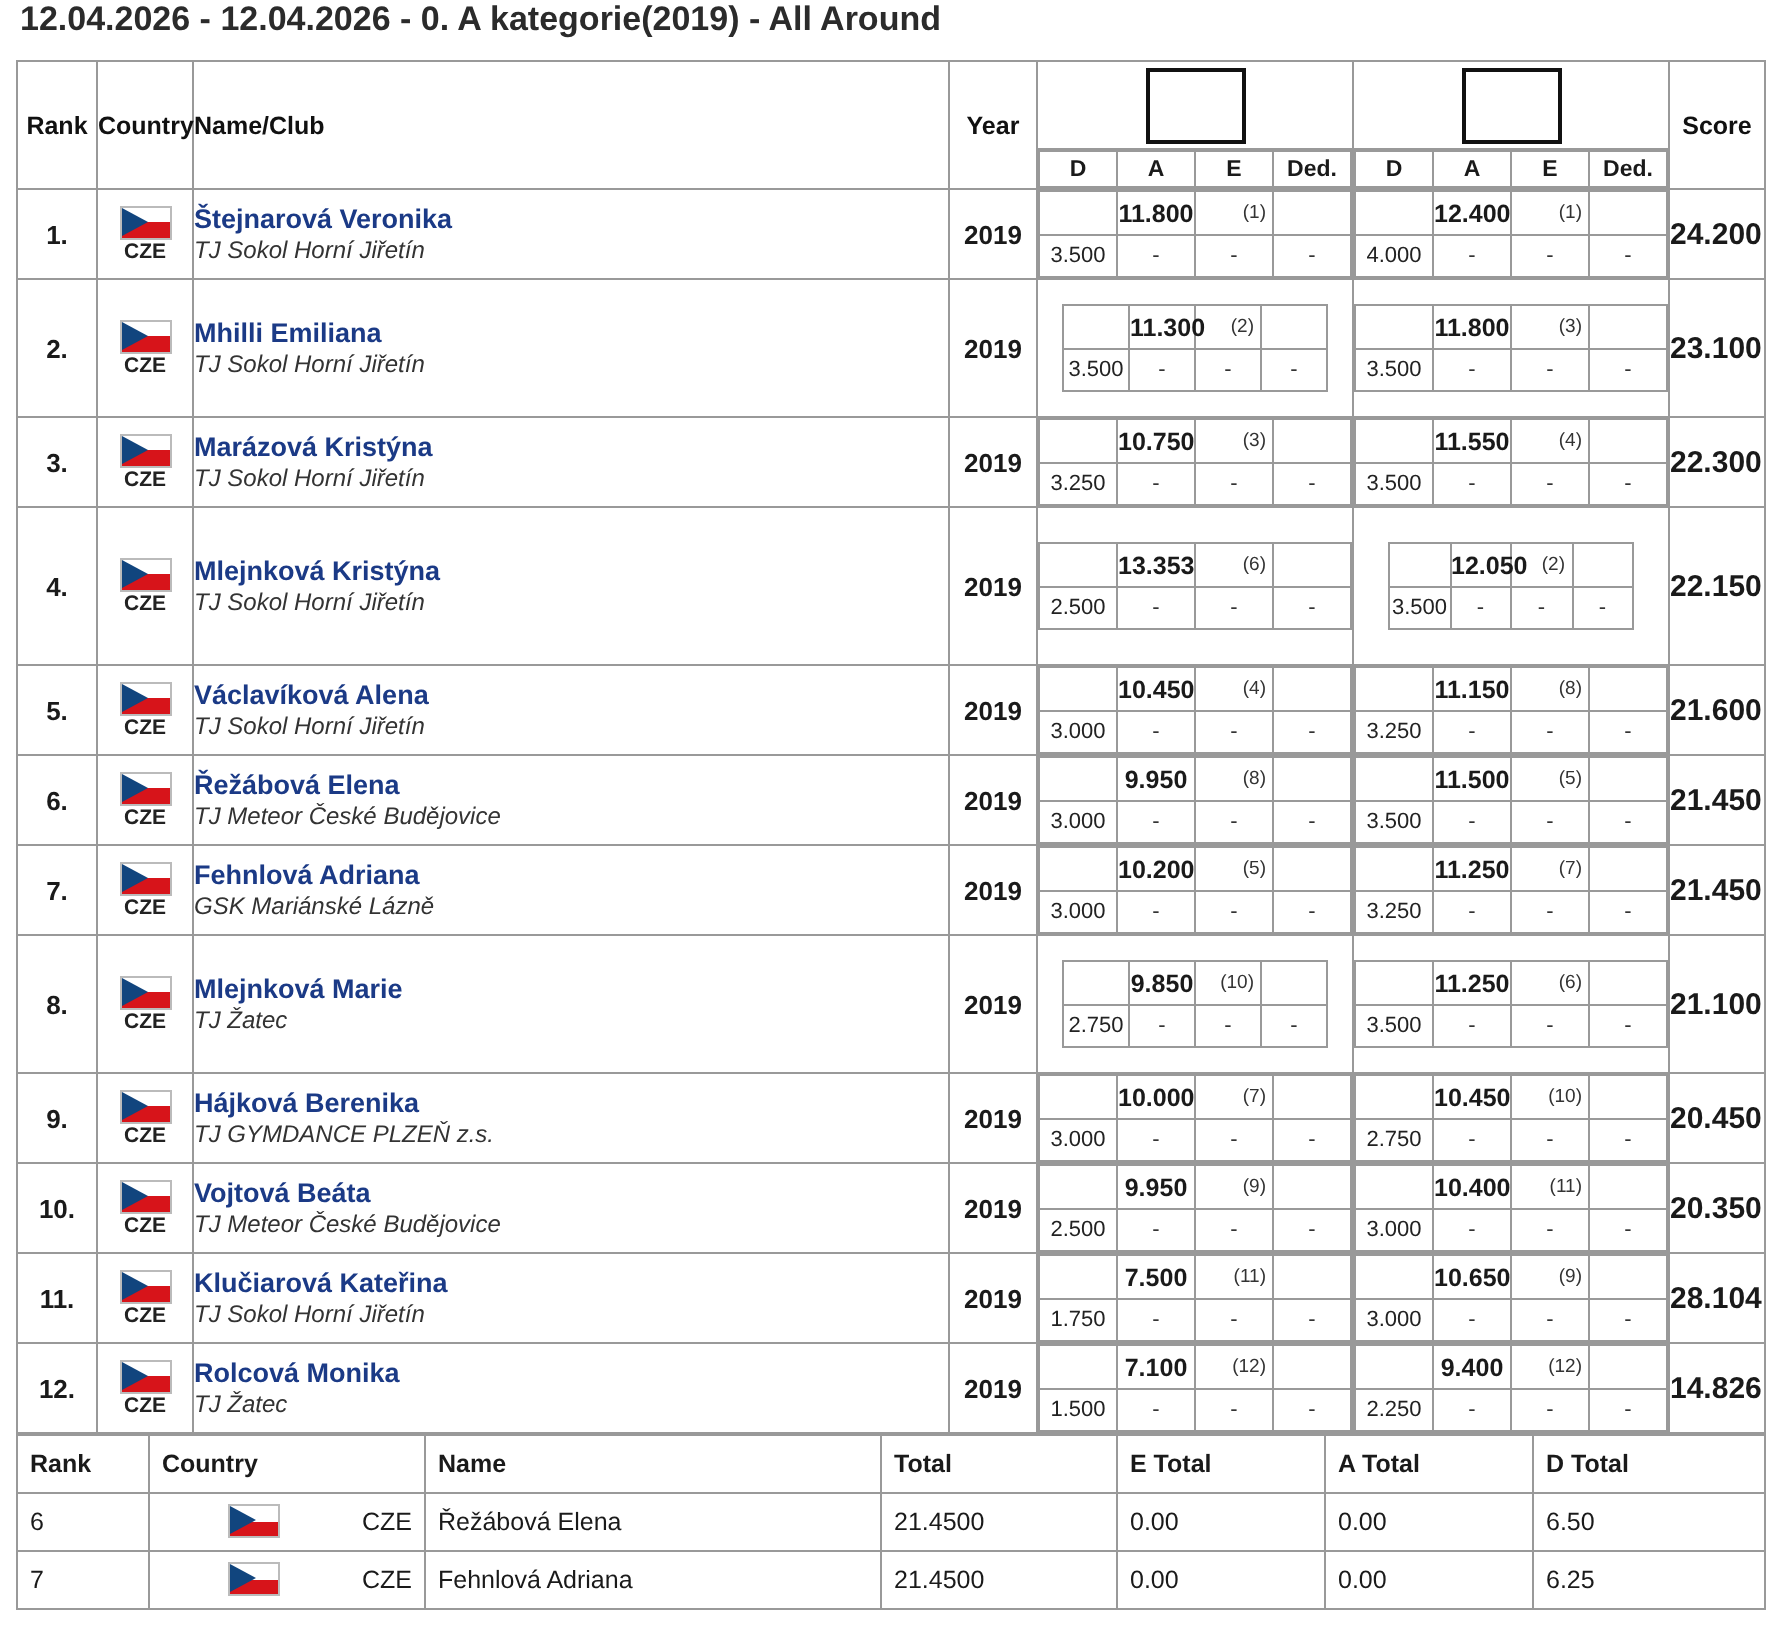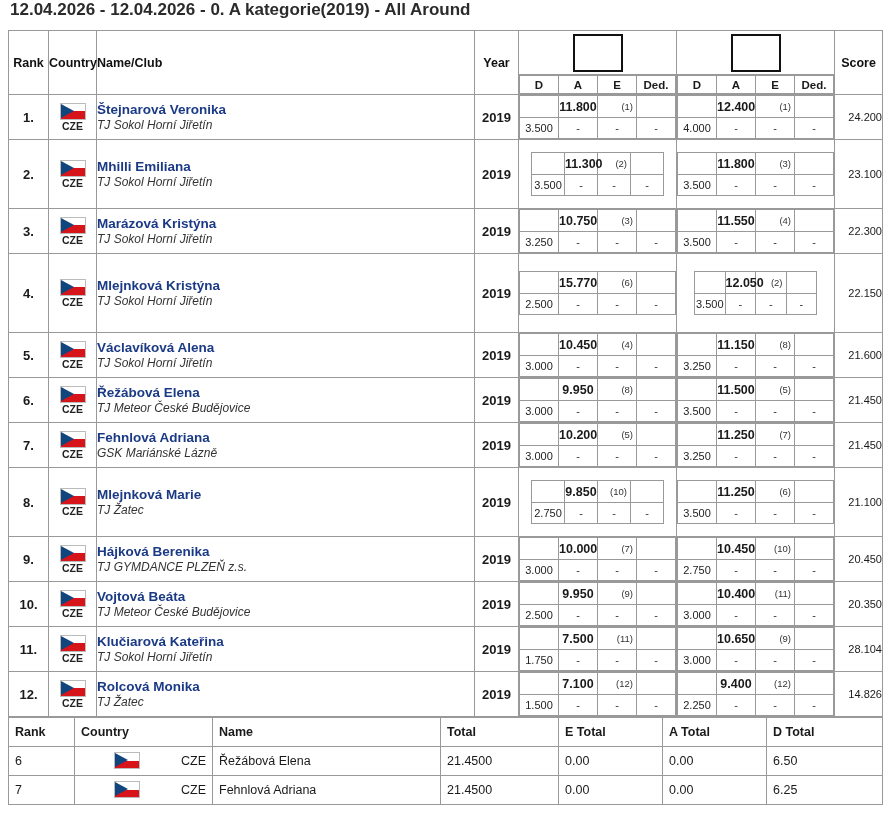--- a/index.html
+++ b/index.html
@@ -120,23 +120,23 @@
     font-style: italic;
     color: #333;
     line-height: 15px;
   }
   .cell-year {
     text-align: center;
     font-size: 13px;
     font-weight: bold;
   }
   .cell-score {
-    text-align: right;
-    font-size: 11px;
-    font-weight: normal;
+    text-align: left;
+    font-size: 15px;
+    font-weight: bold;
   }
 
   .sub-table {
     width: 100%;
     border-collapse: collapse;
     table-layout: fixed;
   }
   .sub-table td {
     border: none;
     padding: 0;
@@ -442,21 +442,21 @@
           <td class="cell-name">
             <div class="athlete">Mlejnková Kristýna</div>
             <div class="club">TJ Sokol Horní Jiřetín</div>
           </td>
           <td class="cell-year">2019</td>
           <td class="" style="padding:0">
             <table class="sub-table">
               <tbody>
                 <tr class="row-top">
                   <td style="width:25%"></td>
-                  <td class="v-a" style="width:25%">15.770</td>
+                  <td class="v-a" style="width:25%">13.353</td>
                   <td class="v-rank-wrap" style="width:25%;position:relative">
                     <span class="v-rank">(6)</span>
                   </td>
                   <td style="width:25%"></td>
                 </tr>
                 <tr class="row-bot">
                   <td class="v-small" style="width:25%">2.500</td>
                   <td class="v-dash" style="width:25%">-</td>
                   <td class="v-dash" style="width:25%">-</td>
                   <td class="v-dash" style="width:25%">-</td>

